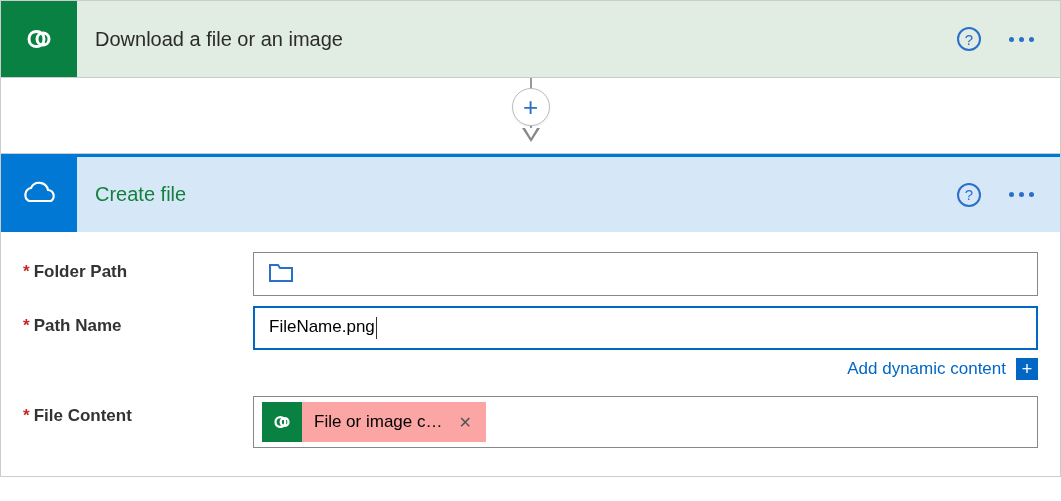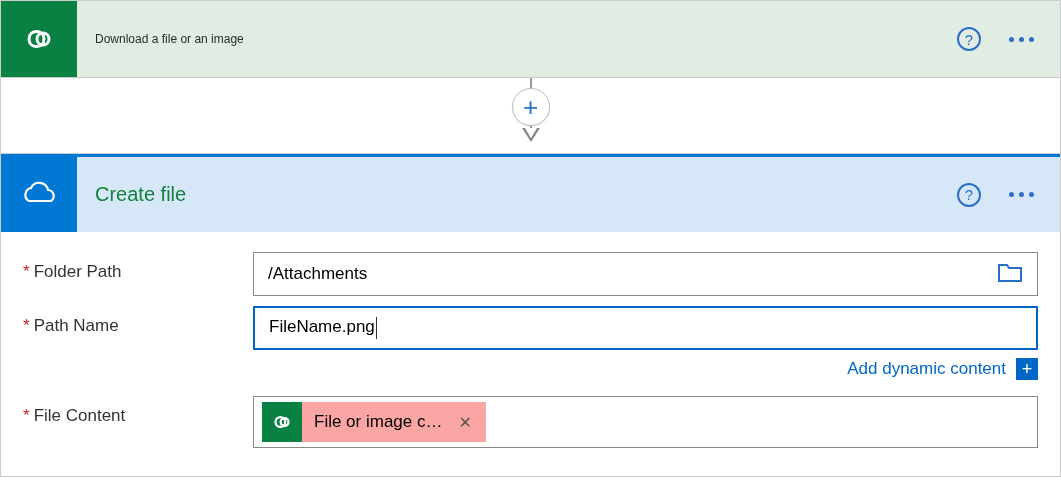--- a/index.html
+++ b/index.html
@@ -25,21 +25,21 @@
       display: flex;
       align-items: center;
       justify-content: center;
       flex-shrink: 0;
     }
     .step1-title {
       flex: 1;
       display: flex;
       align-items: center;
       padding-left: 18px;
-      font-size: 12px;
+      font-size: 20px;
       color: #2b2b2b;
     }
     .hdr-actions {
       display: flex;
       align-items: center;
       gap: 28px;
       padding-right: 26px;
     }
     .help-icon {
       width: 24px; height: 24px;
@@ -136,20 +136,21 @@
       display: flex;
       align-items: flex-start;
       margin-bottom: 10px;
     }
     .field-label {
       width: 230px;
       padding-top: 10px;
       font-size: 17px;
       color: #333;
       flex-shrink: 0;
+      font-weight: bold;
     }
     .req { color: #c62828; margin-right: 4px; }
     .field-input-wrap {
       flex: 1;
       display: flex;
       flex-direction: column;
     }
     .txtbox {
       height: 44px;
       border: 1px solid #888;
@@ -288,21 +289,20 @@
         </div>
     </div>
   </div>
 
   <div class="card-body">
 
     <div class="field-row">
       <div class="field-label"><span class="req">*</span><span>Folder Path</span></div>
       <div class="field-input-wrap">
         <div class="txtbox">
-          <input type="text" value="/Attachments" style="">
           <span class="folder-icon">
             <svg width="26" height="22" viewBox="0 0 26 22">
                 <path d="M2 4 h8 l2 3 h12 v13 h-22 z" fill="none" stroke="#2a6fc9" stroke-width="2"></path>
               </svg>
           </span>
         </div>
       </div>
     </div>
 
     <div class="field-row">

